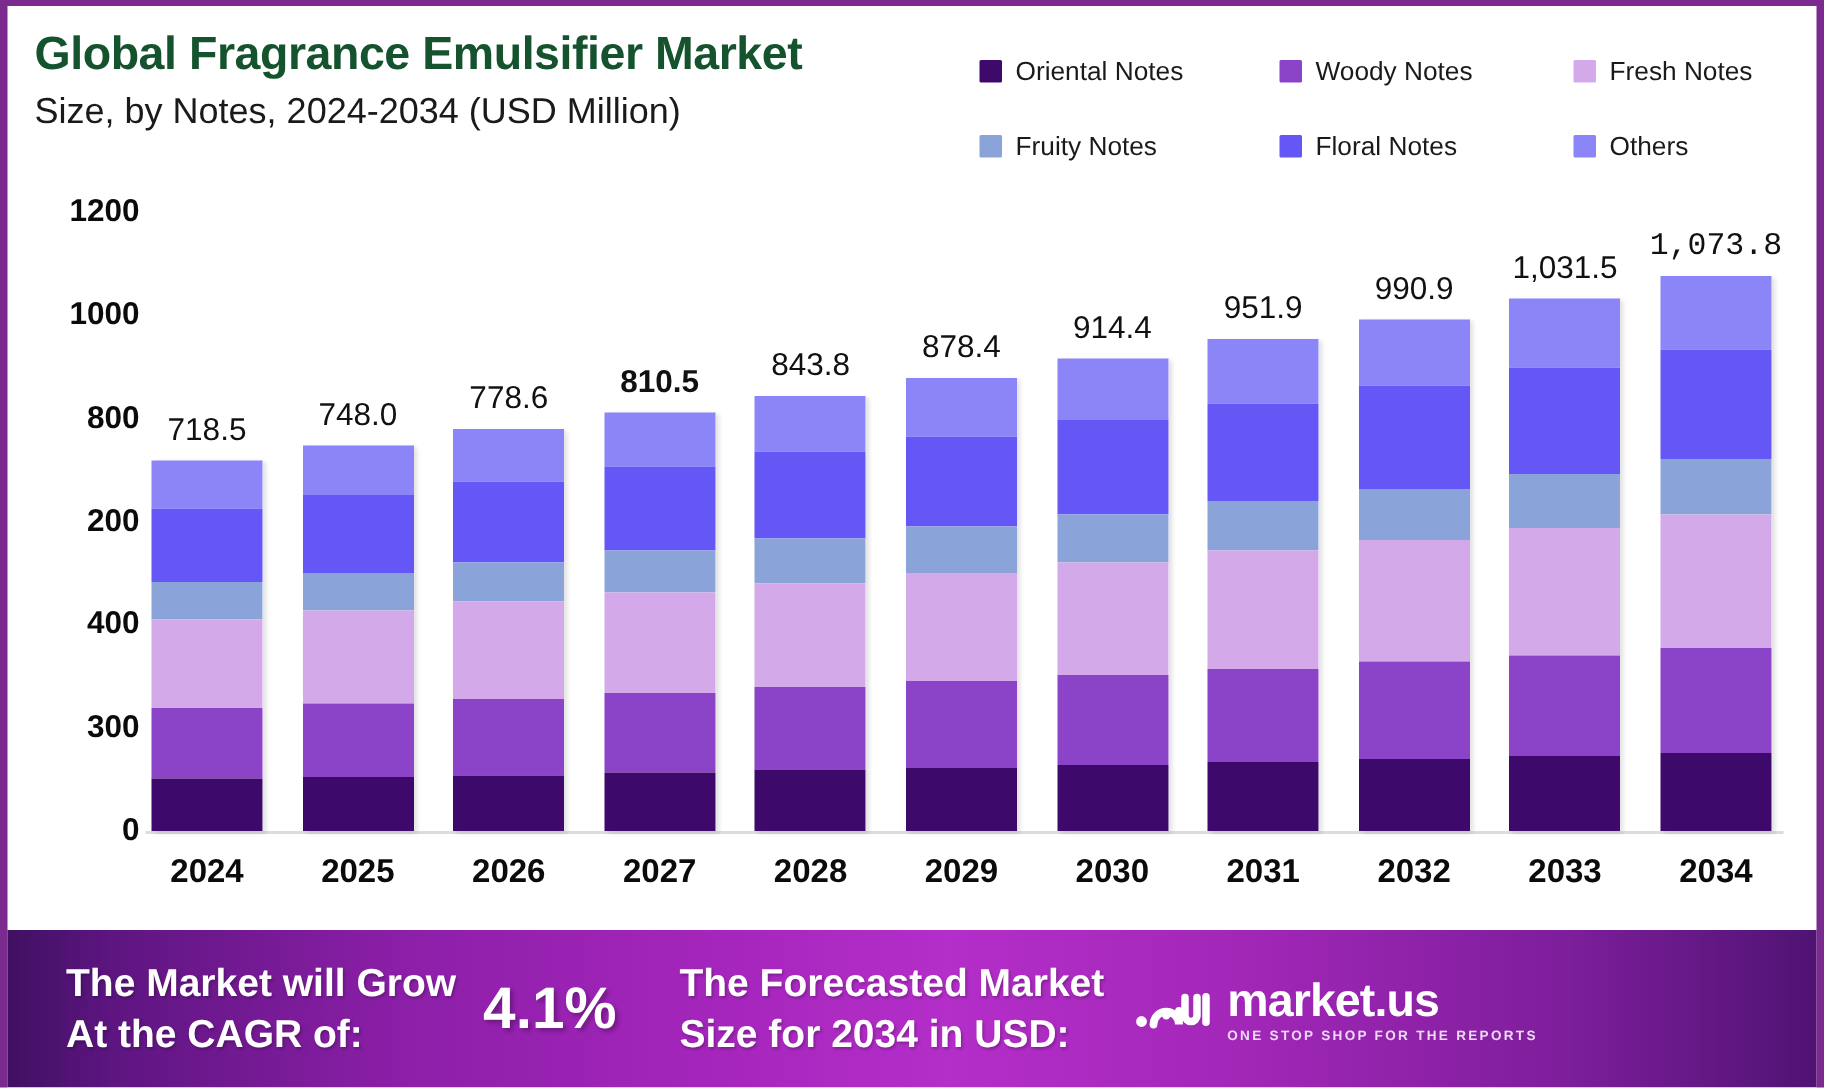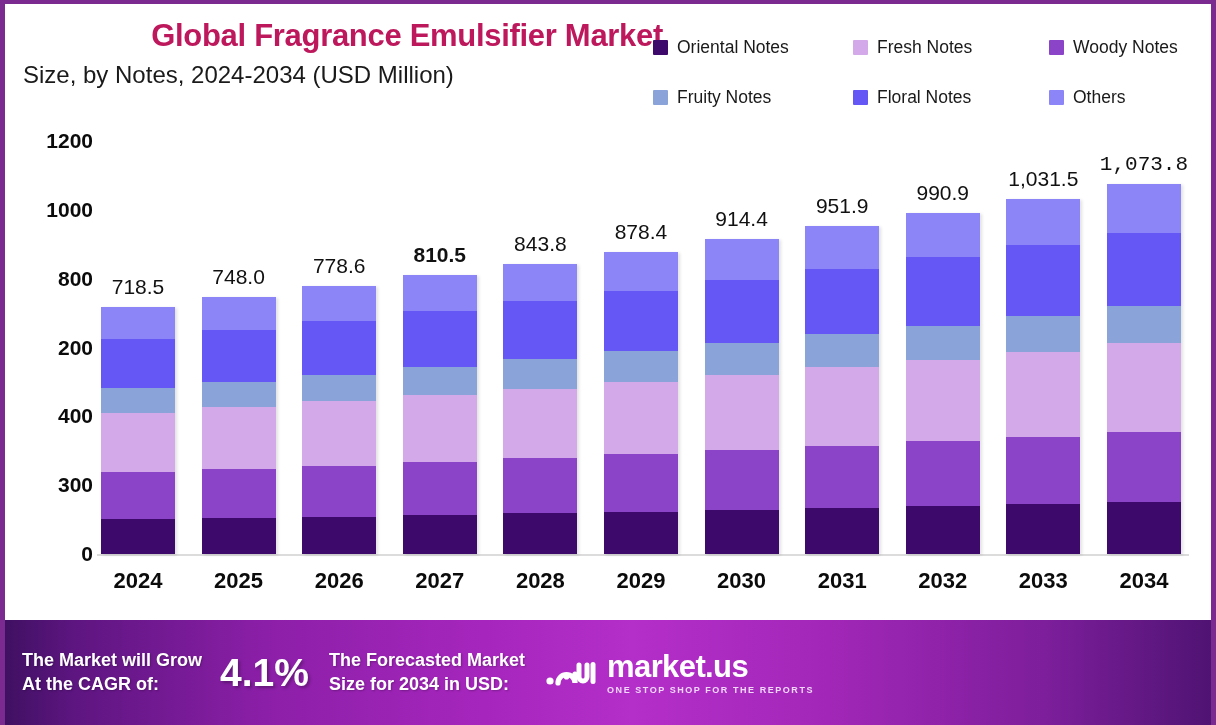--- a/index.html
+++ b/index.html
@@ -28,25 +28,24 @@
     height: 120px;
   }
   .title-block {
     position: absolute;
     left: 18px; top: 14px;
     width: 640px;
   }
   .chart-title {
     font-size: 31px;
     font-weight: 700;
-    color: #be185d;
+    color: #14532d;
     letter-spacing: -0.3px;
     line-height: 1.16;
     white-space: nowrap;
-    text-align: right;
   }
   .chart-subtitle {
     font-size: 24px;
     font-weight: 400;
     color: #1a1a1a;
     line-height: 1.3;
     margin-top: 5px;
     white-space: nowrap;
   }
 
@@ -167,24 +166,25 @@
       #3d1060 0%, #5d1580 6%, #8c1fa8 22%,
       #a626bd 40%, #b42ec9 52%, #a227b8 68%,
       #7d1e9b 86%, #4e1372 100%);
     display: flex;
     align-items: center;
     overflow: hidden;
   }
   .footer-text {
     color: #ffffff;
     font-weight: 700;
-    font-size: 18px;
+    font-size: 26px;
     line-height: 1.28;
     white-space: nowrap;
     text-shadow: 1px 1px 2px rgba(0,0,0,0.25);
+    margin-left: 22px;
   }
   .footer-big {
     color: #ffffff;
     font-weight: 700;
     font-size: 39px;
     white-space: nowrap;
     text-shadow: 2px 2px 3px rgba(0,0,0,0.28);
   }
   .cagr-block { margin-left: 22px; }
   .cagr-value { margin-left: 18px; }
@@ -225,26 +225,26 @@
     <div class="title-block">
       <div class="chart-title">Global Fragrance Emulsifier Market</div>
       <div class="chart-subtitle">Size, by Notes, 2024-2034 (USD Million)</div>
     </div>
     <div class="legend" id="legend">
         <div class="legend-item">
           <span class="legend-swatch" style="background: rgb(61, 10, 107);"></span>
           <span class="legend-label">Oriental Notes</span>
         </div>
         <div class="legend-item">
+          <span class="legend-swatch" style="background: rgb(139, 68, 200);"></span>
+          <span class="legend-label">Woody Notes</span>
+        </div>
+        <div class="legend-item">
           <span class="legend-swatch" style="background: rgb(211, 169, 234);"></span>
           <span class="legend-label">Fresh Notes</span>
-        </div>
-        <div class="legend-item">
-          <span class="legend-swatch" style="background: rgb(139, 68, 200);"></span>
-          <span class="legend-label">Woody Notes</span>
         </div>
         <div class="legend-item">
           <span class="legend-swatch" style="background: rgb(138, 164, 218);"></span>
           <span class="legend-label">Fruity Notes</span>
         </div>
         <div class="legend-item">
           <span class="legend-swatch" style="background: rgb(100, 87, 245);"></span>
           <span class="legend-label">Floral Notes</span>
         </div>
         <div class="legend-item">

